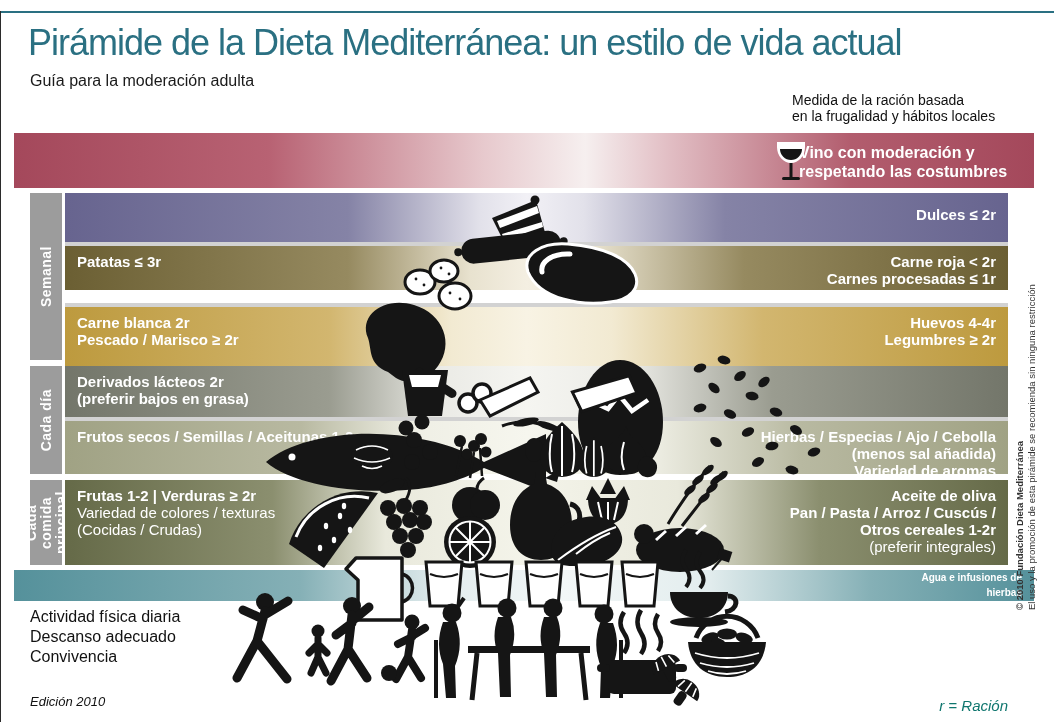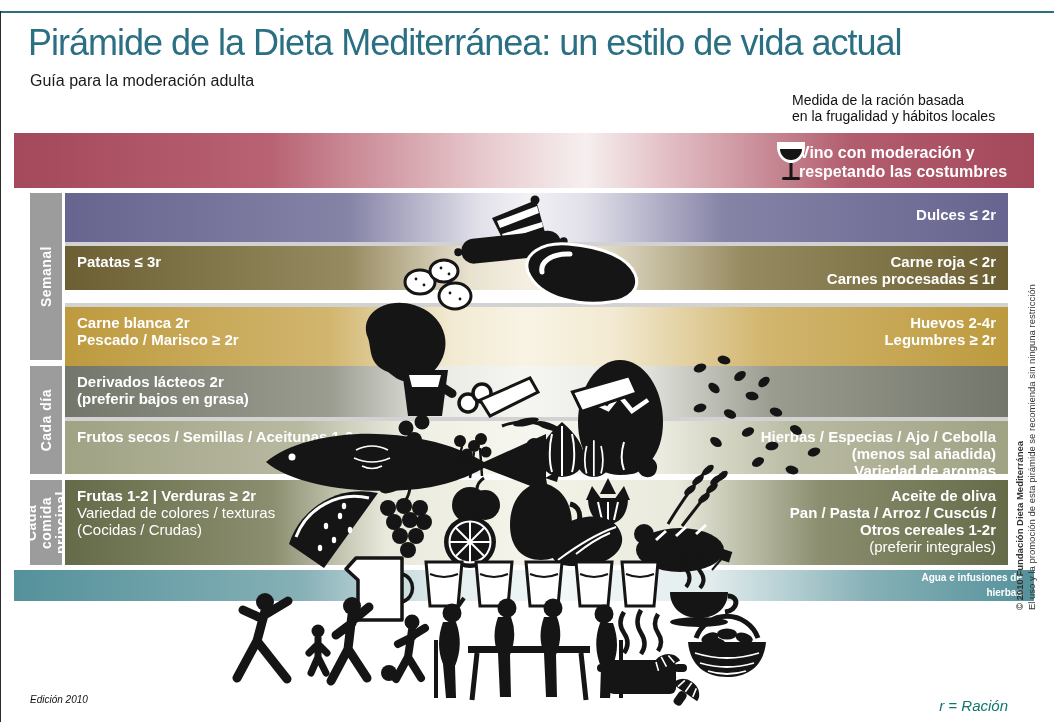--- a/index.html
+++ b/index.html
@@ -33,21 +33,21 @@
 
   .tab{position:absolute;left:30px;width:32px;background:#9c9c9c;display:flex;align-items:center;justify-content:center;}
   .tab-semanal{top:193px;height:167px;}
   .tab-cadadia{top:366px;height:108px;}
   .tab-comida{top:480px;height:85px;}
   .tab .lbl{writing-mode:vertical-rl;transform:rotate(180deg);color:#fff;font-weight:700;font-size:14px;
             letter-spacing:.5px;white-space:pre-line;text-align:center;line-height:15px;}
 
   .foot-left{position:absolute;left:30px;top:607px;font-size:16px;line-height:20px;color:#111;white-space:pre-line;}
   .foot-right{position:absolute;right:46px;top:607px;font-size:16px;line-height:20px;color:#111;white-space:pre-line;text-align:right;}
-  .edition{position:absolute;left:30px;top:694px;font-size:10px;font-style:italic;color:#111;}
+  .edition{position:absolute;left:30px;top:694px;font-size:13px;font-style:italic;color:#111;}
   .ration{position:absolute;right:46px;top:697px;font-size:15px;font-style:italic;color:#0f766e;}
   .copyright{position:absolute;left:1014px;top:610px;width:472px;transform:rotate(-90deg);transform-origin:0 0;
              font-size:9.5px;line-height:12px;color:#333;}
   .copyright .c1{font-weight:600;}
   .icons{position:absolute;left:0;top:0;width:1054px;height:722px;pointer-events:none;}
 </style>
 </head>
 <body>
 
 <div class="poster">
@@ -83,21 +83,21 @@
   <div class="band b-patatas">
     <div class="bt l">Patatas ≤ 3r</div>
     <div class="bt r">Carne roja &lt; 2r
 Carnes procesadas ≤ 1r</div>
   </div>
   <div class="sep" style="top:303px"></div>
 
   <div class="band b-carne">
     <div class="bt l">Carne blanca 2r
 Pescado / Marisco ≥ 2r</div>
-    <div class="bt r">Huevos 2-4r
+    <div class="bt r">Huevos 4-4r
 Legumbres ≥ 2r</div>
   </div>
 
   <div class="band b-lacteos">
     <div class="bt l">Derivados lácteos 2r
 (preferir bajos en grasa)</div>
   </div>
   <div class="sep" style="top:417px"></div>
 
   <div class="band b-frutos">
@@ -113,20 +113,23 @@
     <div class="bt r"><span class="bold">Aceite de oliva
 Pan / Pasta / Arroz / Cuscús /
 Otros cereales 1-2r</span><br><span class="reg">(preferir integrales)</span></div>
   </div>
 
   <div class="band full b-agua">
     <div class="bt r" style="top:0;font-size:10px;line-height:15px">Agua e infusiones de
 hierbas</div>
   </div>
 
+  <div class="foot-left">Actividad física diaria
+Descanso adecuado
+Convivencia</div>
   <div class="edition">Edición 2010</div>
   <div class="ration">r = Ración</div>
   <div class="copyright">
     <span class="c1">© 2010 Fundación Dieta Mediterránea</span><br>
     <span>El uso y la promoción de esta pirámide se recomienda sin ninguna restricción</span>
   </div>
 
   <svg class="icons" viewBox="0 0 1054 722">
     <g transform="translate(776,141)">
       <path d="M1,1 h28 v5 a14,16 0 0 1 -28,0 z" fill="#fff"></path>

